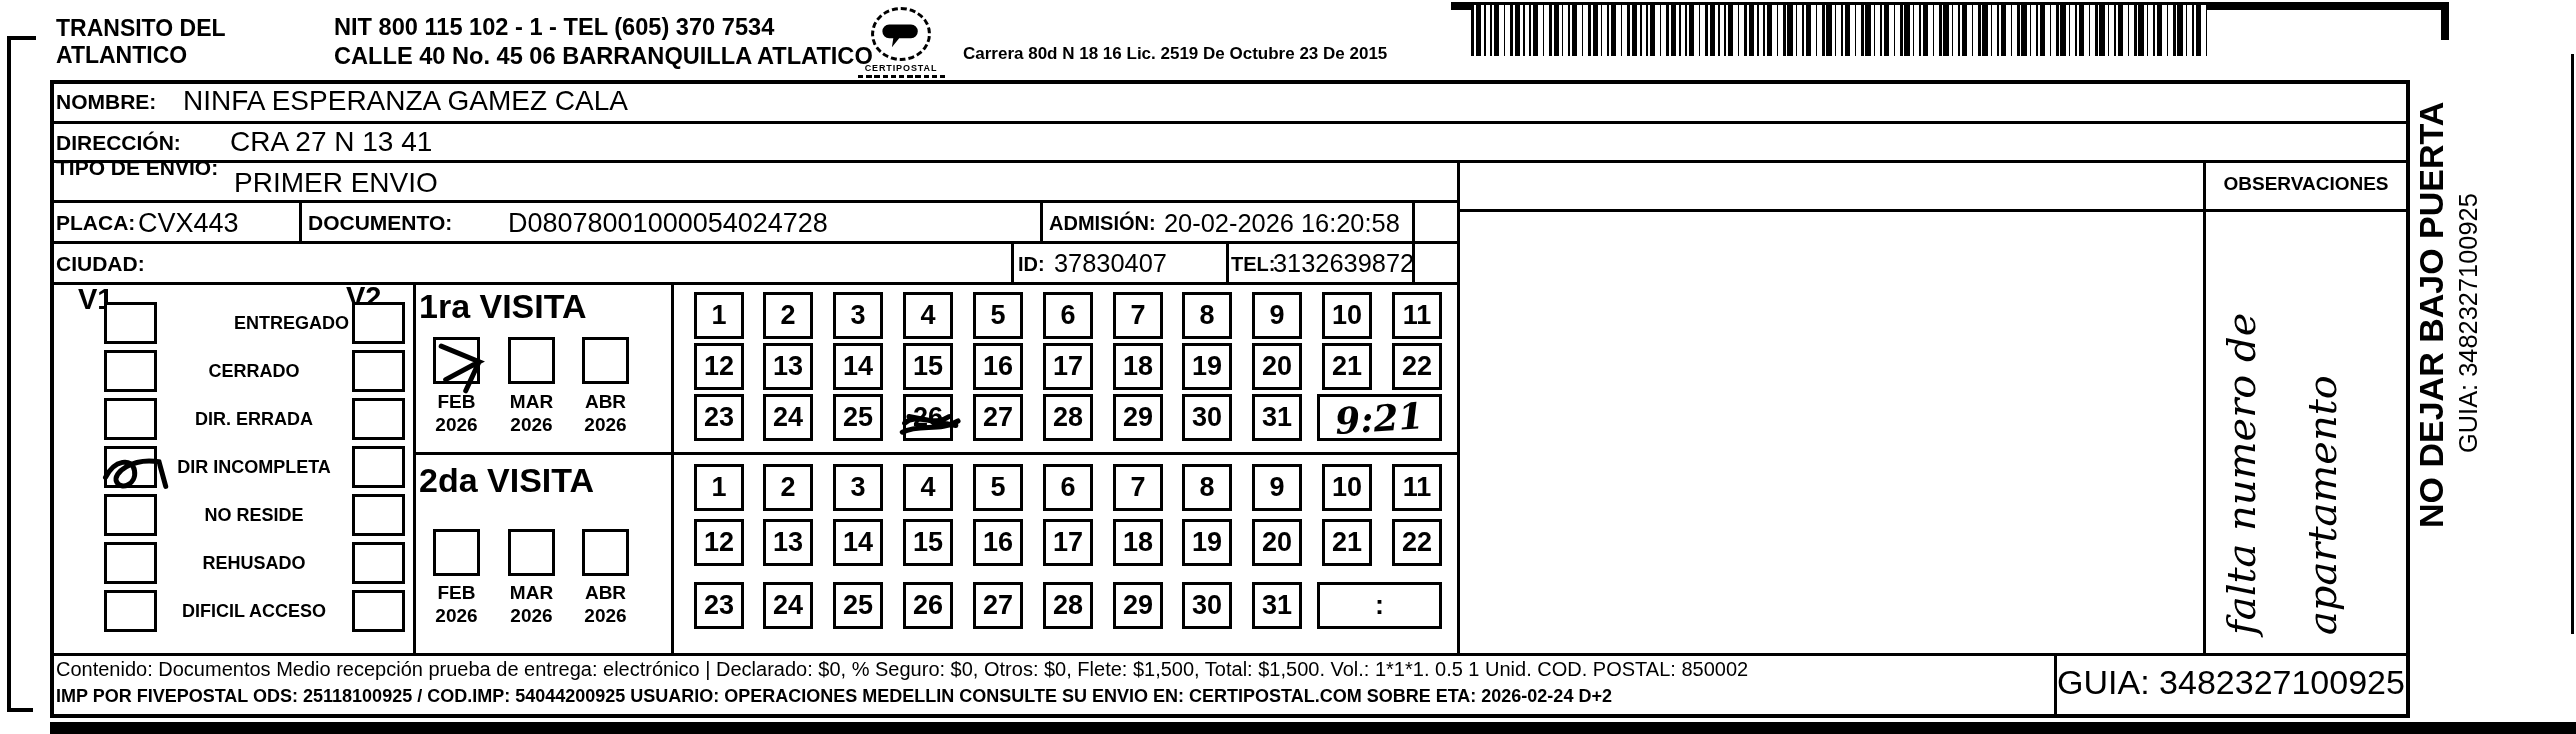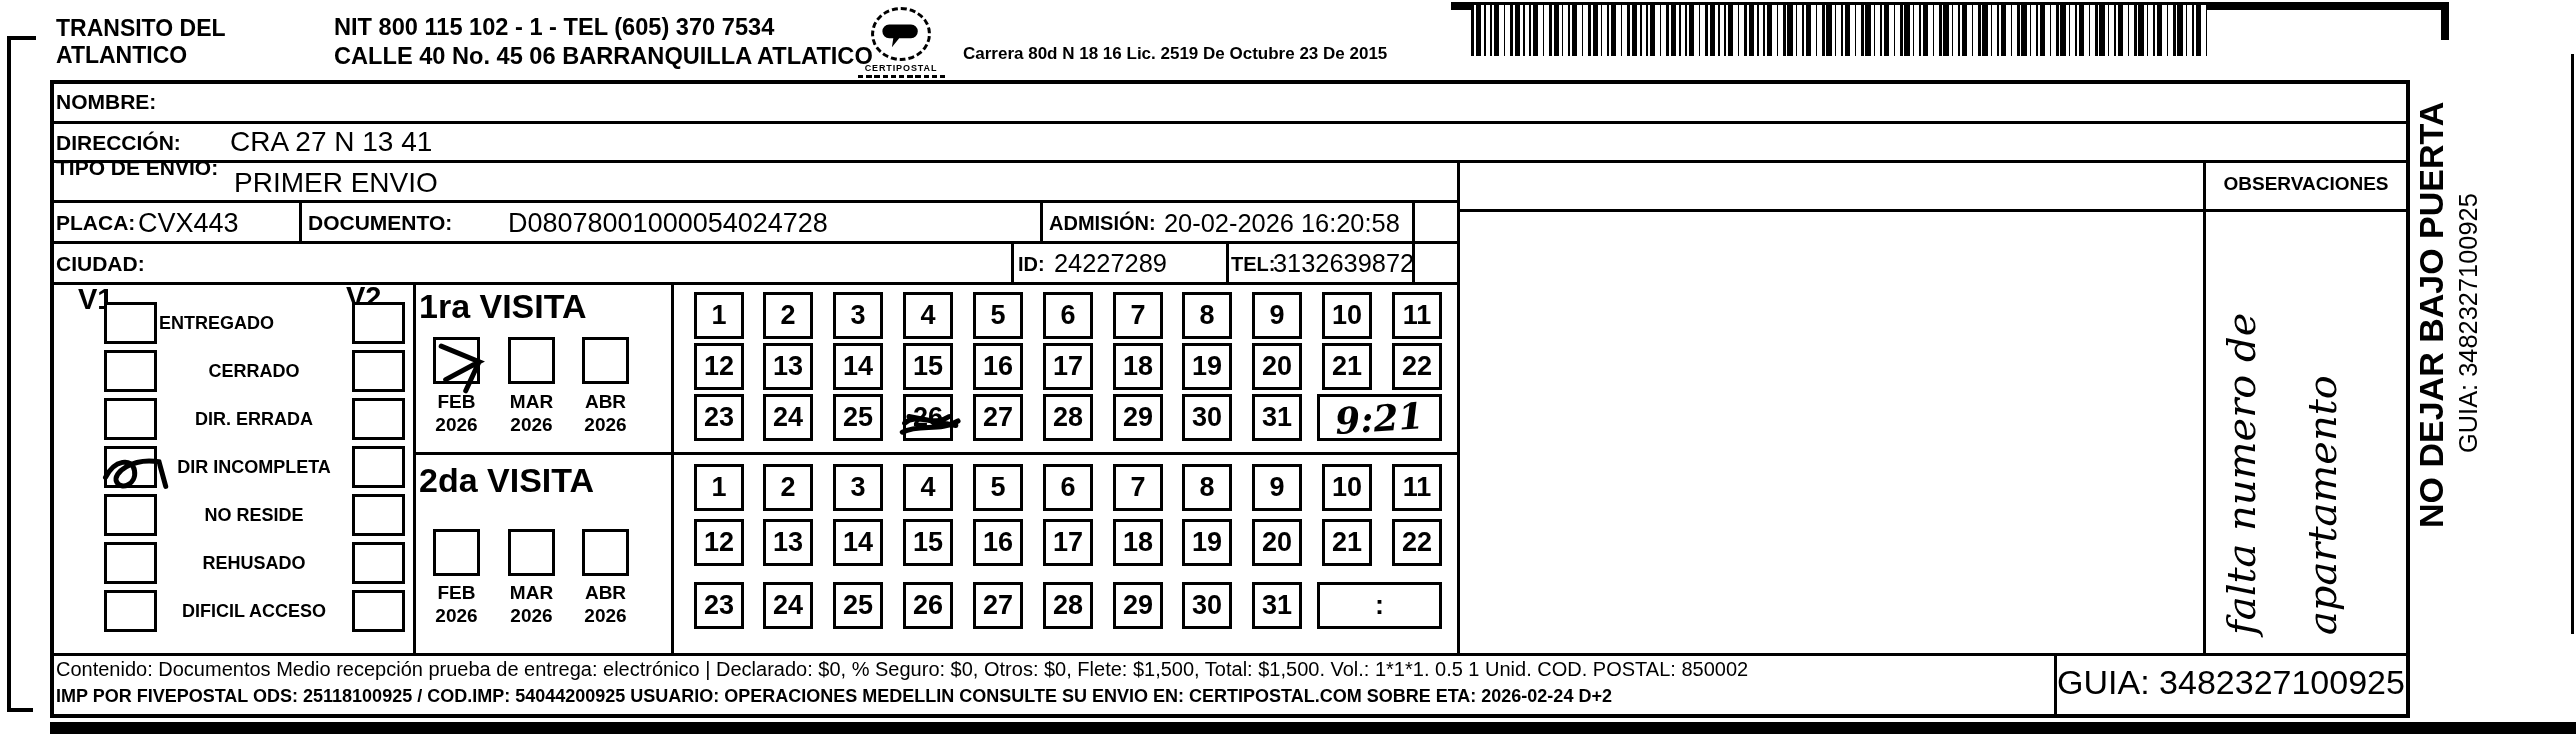--- a/index.html
+++ b/index.html
@@ -54,40 +54,41 @@
     </div>
     <div style="font-weight:bold;font-size:9px;letter-spacing:0.9px;margin-top:1.8px">CERTIPOSTAL</div>
     <div class="squiggle"></div>
   </div>
 
   <div class="lbl" style="left:963px;top:44px;font-size:17px">Carrera 80d N 18 16  Lic. 2519 De Octubre 23 De 2015</div>
 
   <div class="barcode"></div>
 
   <div class="lbl" style="left:56px;top:90px;font-size:21px">NOMBRE:</div>
+  <div class="val" style="left:183px;top:85px;font-size:28px">NINFA ESPERANZA GAMEZ CALA</div>
 
   <div class="lbl" style="left:56px;top:131px;font-size:21px">DIRECCIÓN:</div>
   <div class="val" style="left:230px;top:126px;font-size:28px">CRA 27 N 13 41</div>
 
   <div class="lbl" style="left:56px;top:156px;font-size:21px">TIPO DE ENVIO:</div>
   <div class="val" style="left:234px;top:167px;font-size:28px">PRIMER ENVIO</div>
 
   <div class="lbl" style="left:56px;top:211px;font-size:21px">PLACA:</div>
   <div class="val" style="left:138px;top:208px;font-size:27px">CVX443</div>
 
   <div class="lbl" style="left:308px;top:211px;font-size:21px">DOCUMENTO:</div>
   <div class="val" style="left:508px;top:208px;font-size:27px">D08078001000054024728</div>
 
   <div class="lbl" style="left:1049px;top:212px;font-size:20px">ADMISIÓN:</div>
   <div class="val" style="left:1164px;top:209px;font-size:25.4px">20-02-2026 16:20:58</div>
 
   <div class="lbl" style="left:56px;top:252px;font-size:21px">CIUDAD:</div>
 
   <div class="lbl" style="left:1018px;top:253px;font-size:20px">ID:</div>
-  <div class="val" style="left:1054px;top:249px;font-size:25.4px">24227289</div>
+  <div class="val" style="left:1054px;top:249px;font-size:25.4px">37830407</div>
 
   <div class="lbl" style="left:1231px;top:253px;font-size:20px">TEL:</div>
   <div class="val" style="left:1273px;top:249px;font-size:25.4px">3132639872</div>
 
   <div style="position:absolute;left:1462px;top:214px;width:740px;height:437px"></div>
 
   <div class="lbl center" style="left:2203px;top:173px;width:206px;font-size:19px">OBSERVACIONES</div>
   <div class="vtext hand" style="left:2218px;top:189px;height:446px;font-size:40px">falta numero de</div>
   <div class="vtext hand" style="left:2299px;top:243px;height:392px;font-size:40px">apartamento</div>
 
@@ -119,21 +120,21 @@
     <div class="line" style="left: 1040px; top: 200px; width: 2.7px; height: 44px;"></div>
     <div class="line" style="left: 1412px; top: 200px; width: 2.7px; height: 84px;"></div>
     <div class="line" style="left: 1011px; top: 241px; width: 2.7px; height: 44px;"></div>
     <div class="line" style="left: 1226px; top: 241px; width: 2.7px; height: 44px;"></div>
     <div class="line" style="left: 413px; top: 282px; width: 2.7px; height: 374px;"></div>
     <div class="line" style="left: 671px; top: 282px; width: 2.7px; height: 374px;"></div>
     <div class="line" style="left: 1457px; top: 160px; width: 2.7px; height: 495px;"></div>
     <div class="line" style="left: 2203px; top: 160px; width: 2.7px; height: 495px;"></div>
     <div class="line" style="left: 2054px; top: 653px; width: 2.7px; height: 64px;"></div>
     <div class="cbox" style="left: 104px; top: 302px; width: 53px; height: 42px;"></div>
-    <div class="lbl" style="left: 159px; top: 313px; width: 190px; text-align: left; font-size: 18px;">ENTREGADO</div>
+    <div class="lbl" style="left: 159px; top: 313px; width: 190px; text-align: right; font-size: 18px;">ENTREGADO</div>
     <div class="cbox" style="left: 352px; top: 302px; width: 53px; height: 42px;"></div>
     <div class="cbox" style="left: 104px; top: 350px; width: 53px; height: 42px;"></div>
     <div class="lbl" style="left: 159px; top: 361px; width: 190px; text-align: center; font-size: 18px;">CERRADO</div>
     <div class="cbox" style="left: 352px; top: 350px; width: 53px; height: 42px;"></div>
     <div class="cbox" style="left: 104px; top: 398px; width: 53px; height: 42px;"></div>
     <div class="lbl" style="left: 159px; top: 409px; width: 190px; text-align: center; font-size: 18px;">DIR. ERRADA</div>
     <div class="cbox" style="left: 352px; top: 398px; width: 53px; height: 42px;"></div>
     <div class="cbox" style="left: 104px; top: 446px; width: 53px; height: 42px;">
       <svg viewBox="0 0 60 52" style="position: absolute; left: -7.3px; top: -5.4px; width: 69px; height: 58px; overflow: visible; pointer-events: none;">
         <path d="M4 30 C12 14 28 12 30 24 C32 36 18 42 14 34 C10 26 28 12 52 16 L58 38" fill="none" stroke="#000" stroke-width="4.5" stroke-linecap="round"></path>

